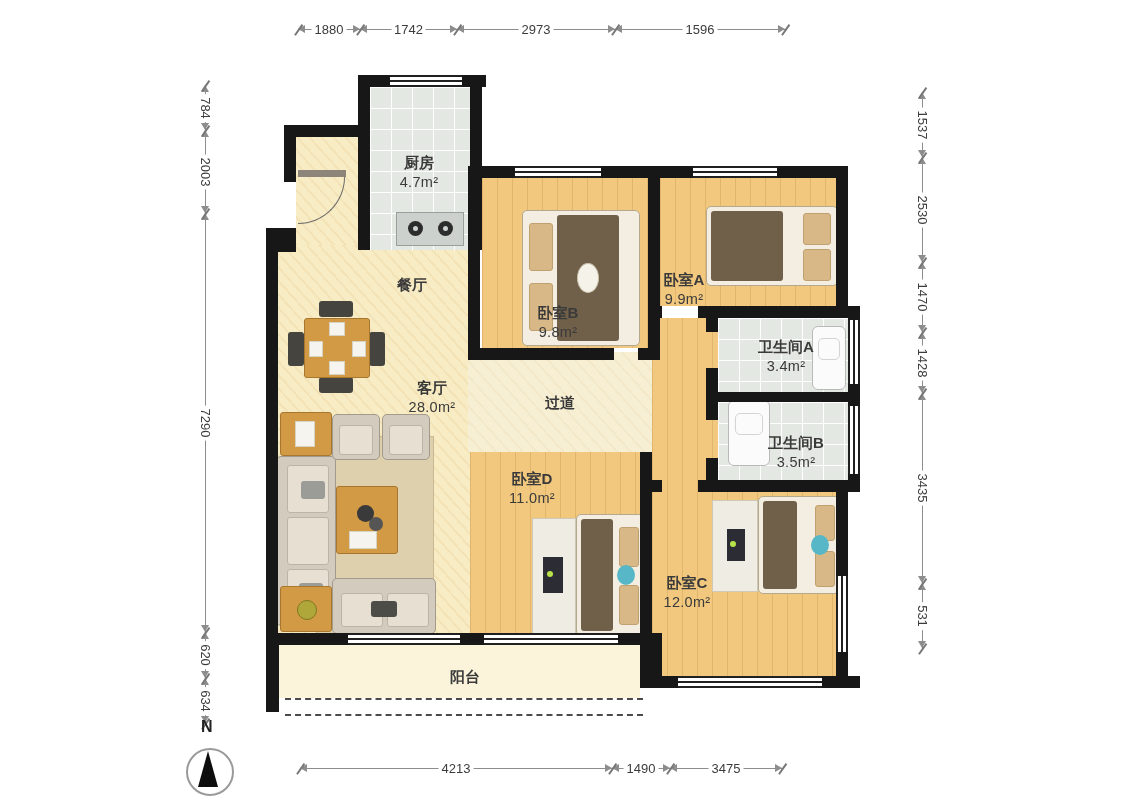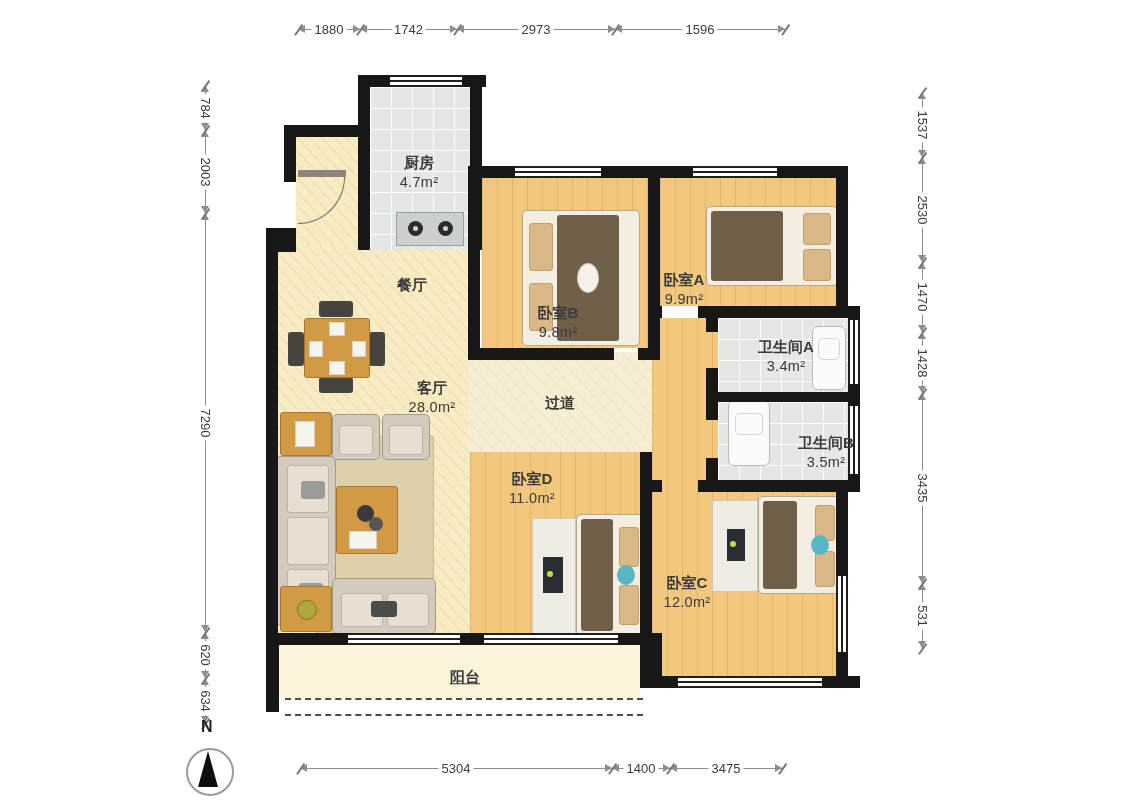--- a/index.html
+++ b/index.html
@@ -230,33 +230,33 @@
     <span class="area">9.8m²</span>
   </div>
   <div class="room-label" style="left:684px;top:289px;">
     <span>卧室A</span>
     <span class="area">9.9m²</span>
   </div>
   <div class="room-label" style="left:786px;top:356px;">
     <span>卫生间A</span>
     <span class="area">3.4m²</span>
   </div>
-  <div class="room-label" style="left:826px;top:452px;">
+  <div class="room-label" style="left:796px;top:452px;">
     <span>卫生间B</span>
     <span class="area">3.5m²</span>
   </div>
   <div class="room-label" style="left:532px;top:488px;text-align:center;">
     <span>卧室D</span>
     <span class="area">11.0m²</span>
   </div>
   <div class="room-label" style="left:687px;top:592px;">
     <span>卧室C</span>
     <span class="area">12.0m²</span>
   </div>
-  <div class="room-label" style="left:465px;top:677px;text-decoration:underline;">
+  <div class="room-label" style="left:465px;top:677px;">
     <span>阳台</span>
   </div>
 
   <div id="dims">
       <div class="dim-h" style="left: 298px; width: 62px; top: 22px;">
         <div class="dim-line-h"></div>
         <div class="ah ah-l"></div>
         <div class="ah ah-r"></div>
         <span class="dim-label">1880</span>
       </div>
@@ -280,27 +280,27 @@
       </div>
       <div class="tick" style="left: 292px; top: 29px;"></div>
       <div class="tick" style="left: 354px; top: 29px;"></div>
       <div class="tick" style="left: 451px; top: 29px;"></div>
       <div class="tick" style="left: 609px; top: 29px;"></div>
       <div class="tick" style="left: 779px; top: 29px;"></div>
       <div class="dim-h" style="left: 300px; width: 312px; top: 761px;">
         <div class="dim-line-h"></div>
         <div class="ah ah-l"></div>
         <div class="ah ah-r"></div>
-        <span class="dim-label">5304</span>
+        <span class="dim-label">4213</span>
       </div>
       <div class="dim-h" style="left: 612px; width: 58px; top: 761px;">
         <div class="dim-line-h"></div>
         <div class="ah ah-l"></div>
         <div class="ah ah-r"></div>
-        <span class="dim-label">1400</span>
+        <span class="dim-label">1490</span>
       </div>
       <div class="dim-h" style="left: 670px; width: 112px; top: 761px;">
         <div class="dim-line-h"></div>
         <div class="ah ah-l"></div>
         <div class="ah ah-r"></div>
         <span class="dim-label">3475</span>
       </div>
       <div class="tick" style="left: 294px; top: 768px;"></div>
       <div class="tick" style="left: 606px; top: 768px;"></div>
       <div class="tick" style="left: 664px; top: 768px;"></div>

